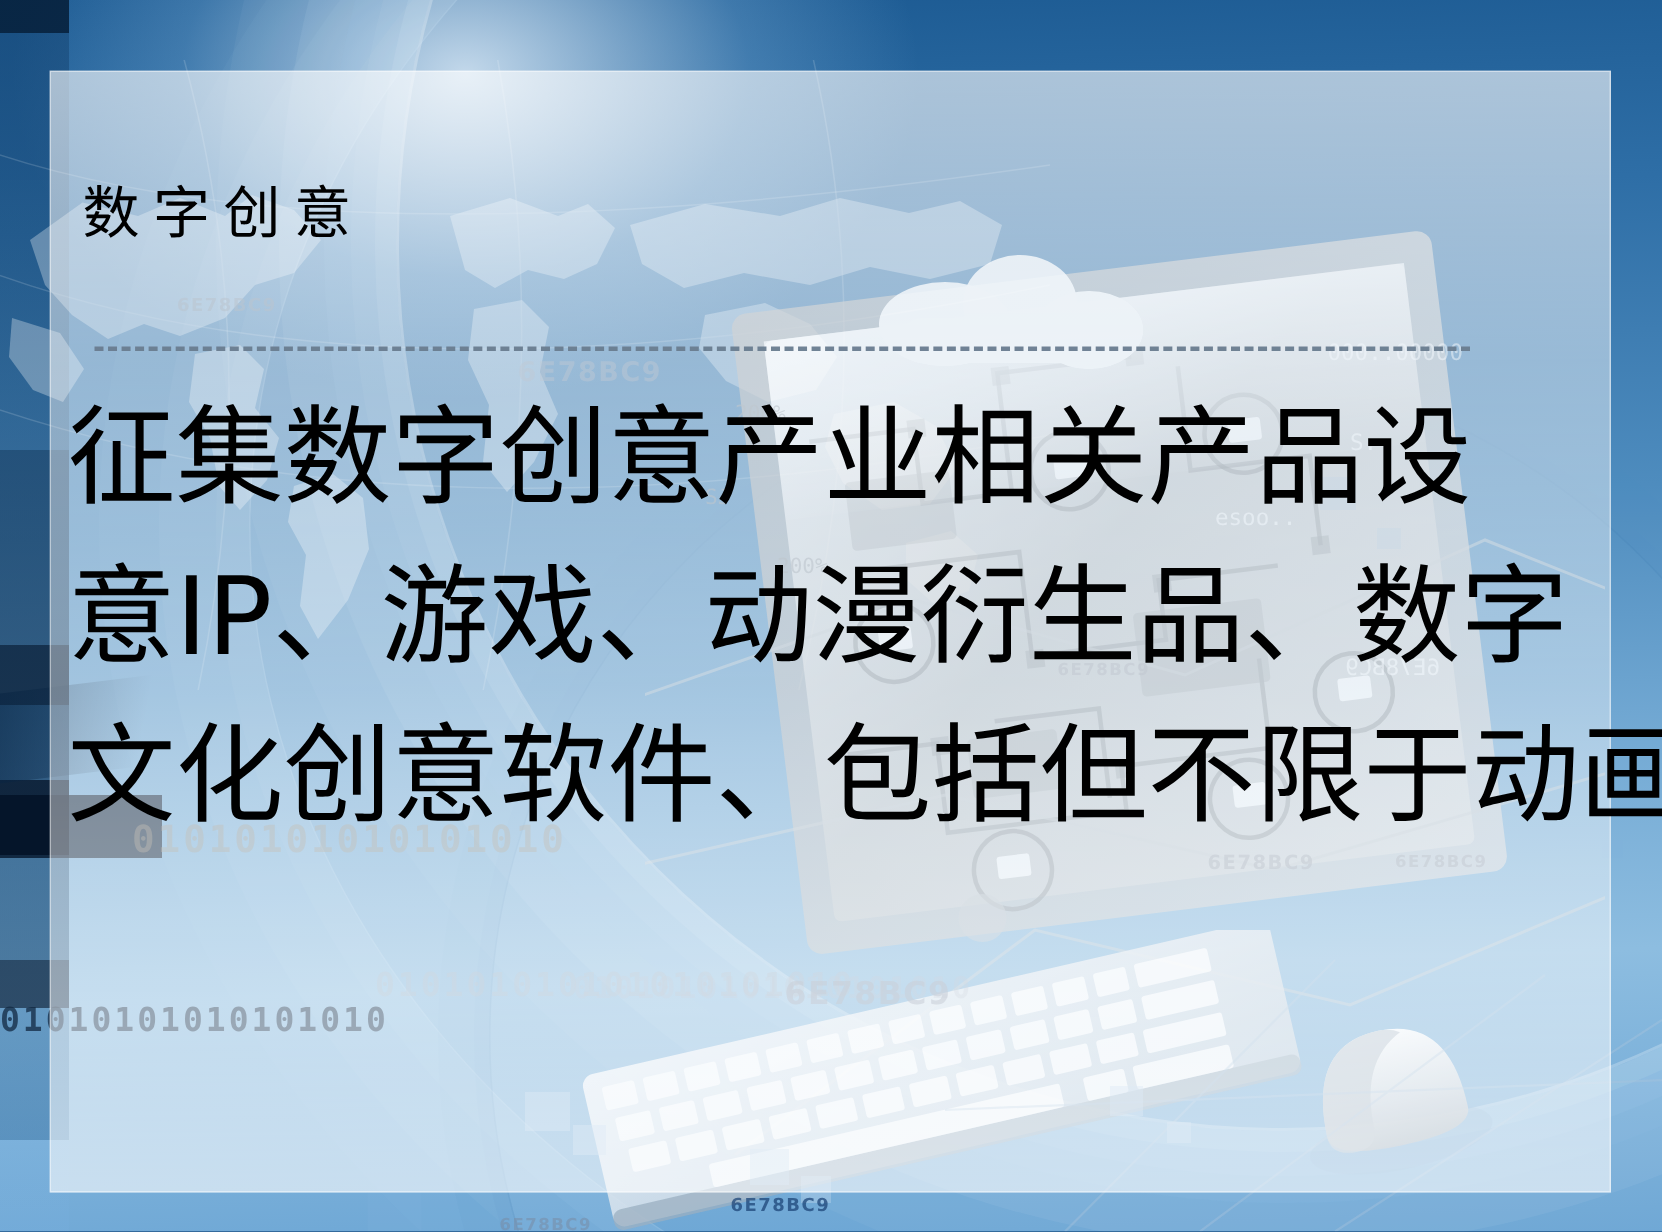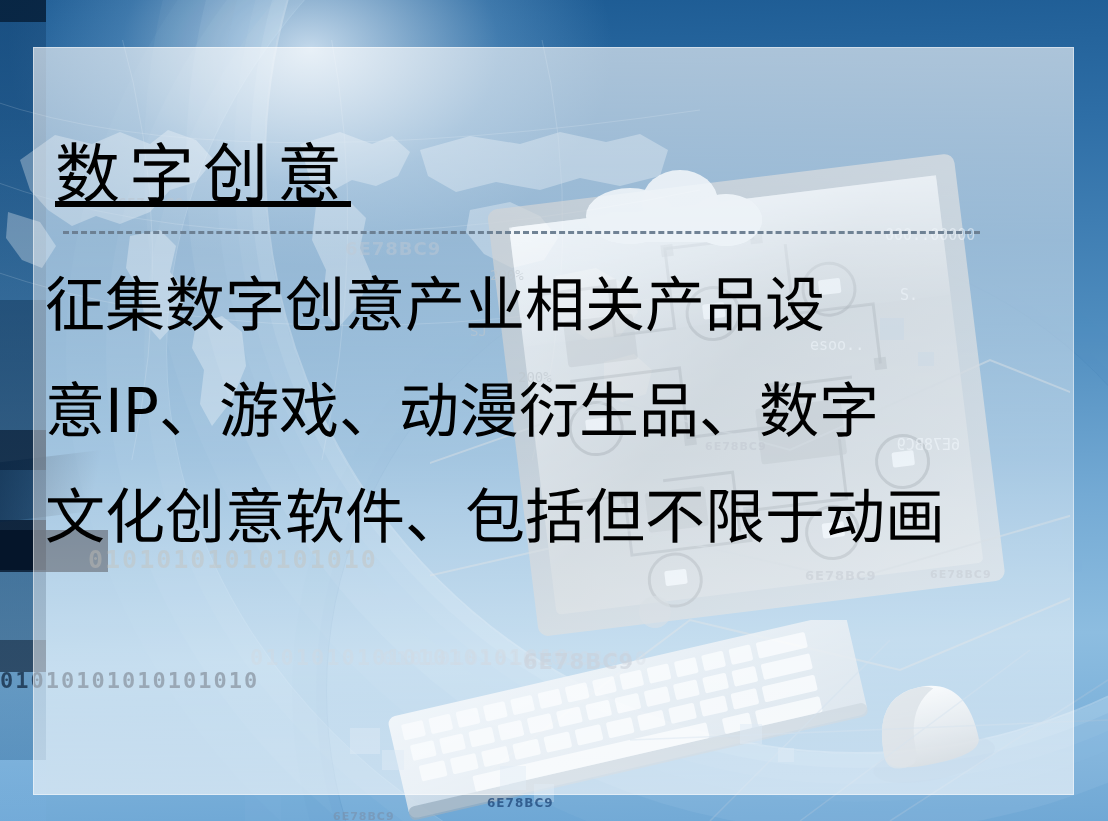--- a/index.html
+++ b/index.html
@@ -136,33 +136,33 @@
         rgba(255,255,255,.46) 26%,
         rgba(255,255,255,.40) 55%,
         rgba(255,255,255,.52) 88%,
         rgba(255,255,255,.60) 100%);
     box-shadow:0 0 0 1px rgba(255,255,255,.45) inset;
   }
 
   
   #title{
     position:absolute;left:55px;top:98px;
-    font-size:65px;line-height:1;letter-spacing:9px;
-    color:#000;font-weight:400;text-decoration:underline;
+    font-size:38px;line-height:1;letter-spacing:9px;
+    color:#000;font-weight:400;
   }
 
   #divider{
     position:absolute;left:63px;top:231px;width:917px;height:0;
     border-top:3px dashed #6a7d90;
     opacity:.95;
   }
 
   #body{
     position:absolute;left:45px;top:252px;width:990px;
-    font-size:60px;line-height:106px;letter-spacing:0px;
+    font-size:72px;line-height:106px;letter-spacing:0px;
     color:#000;font-weight:400;
     text-align:justify;text-justify:inter-character;
   }
   #body .ln{display:block;white-space:nowrap;}
 </style>
 </head>
 <body>
 
 <div id="slide">
 

